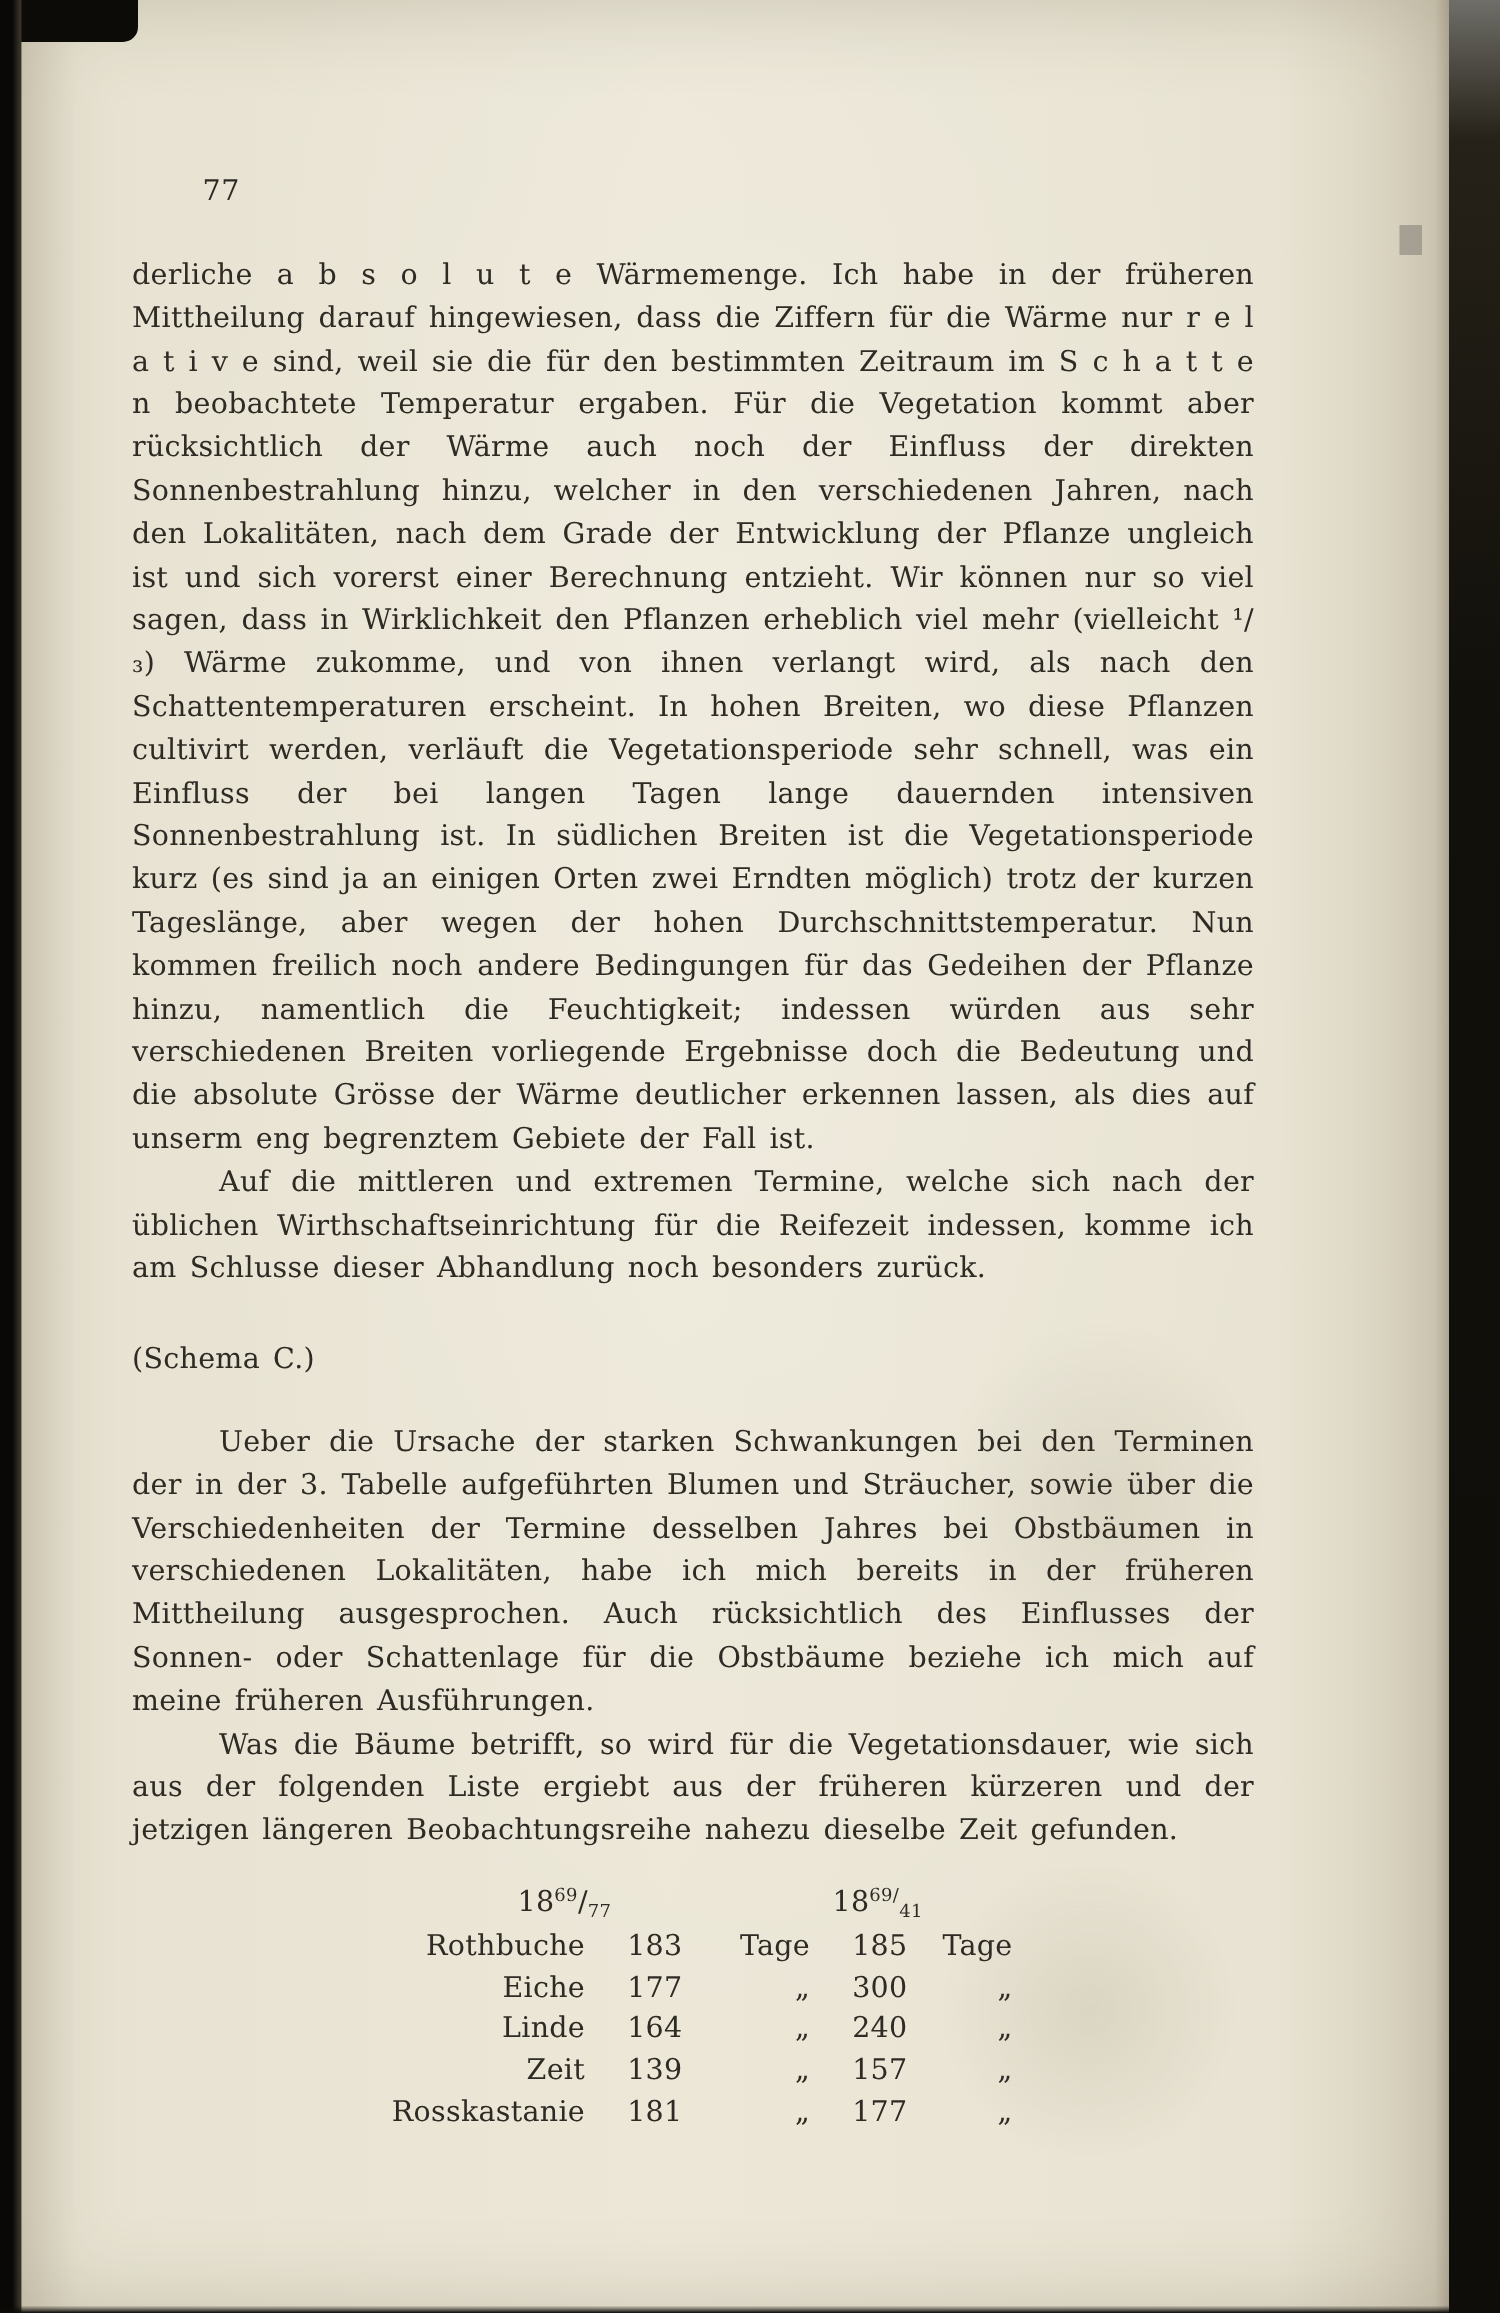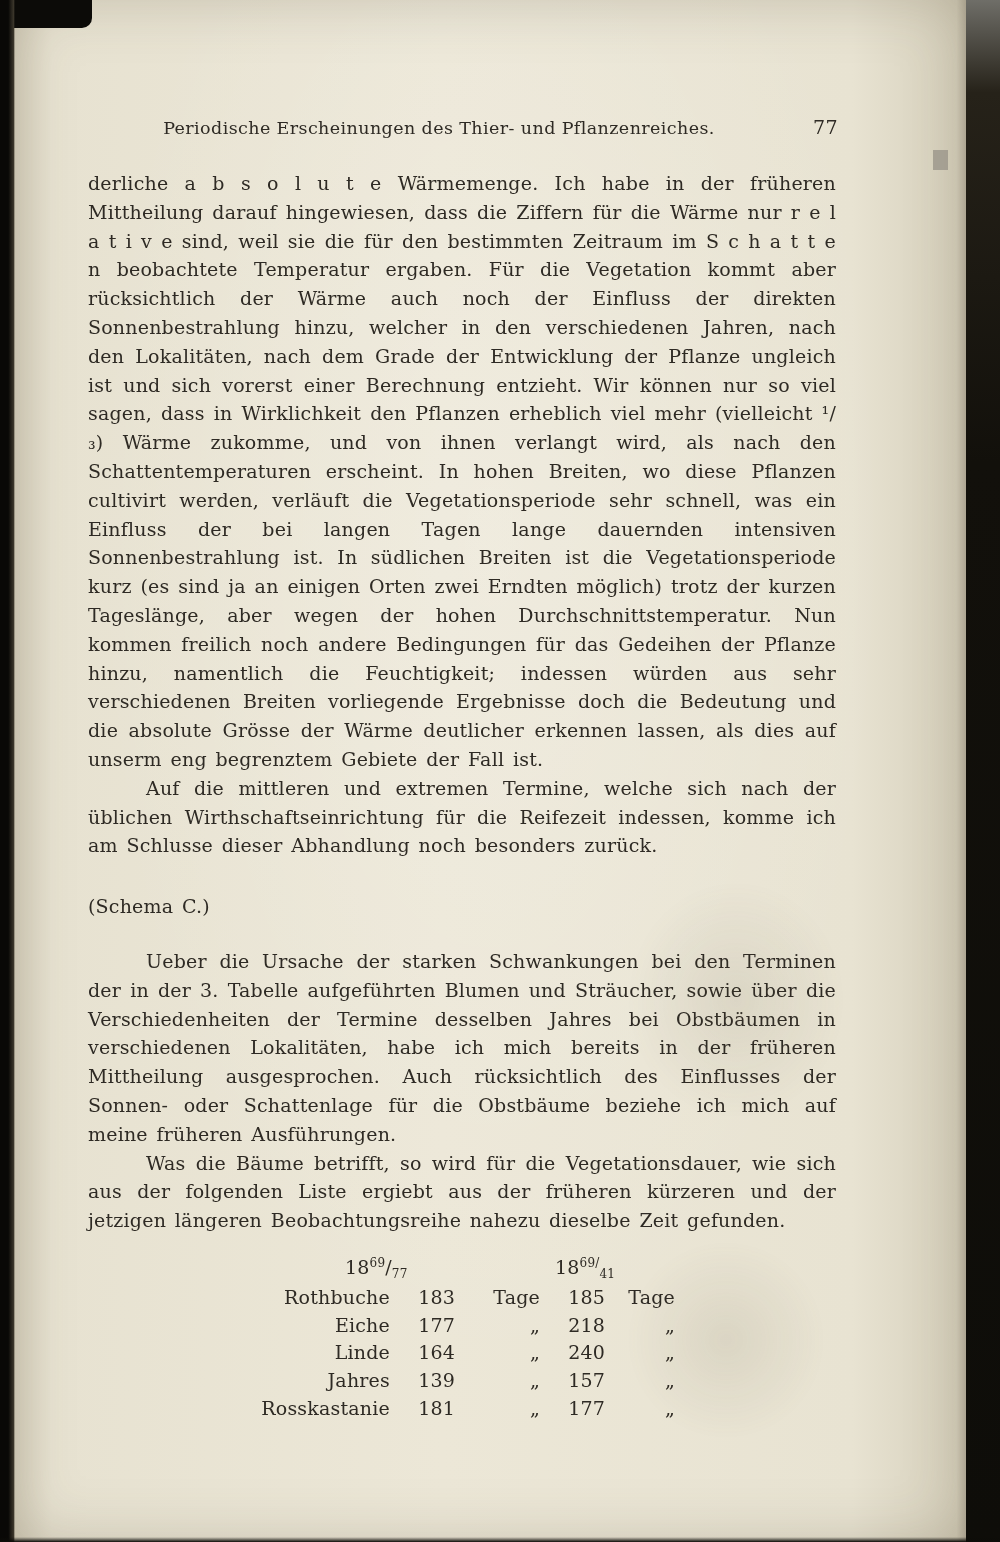--- a/index.html
+++ b/index.html
@@ -106,21 +106,20 @@
   }
   .tbl-cell { white-space: nowrap; }
   .tbl-cell.unit { padding-left: 4px; }
 </style>
 </head>
 <body>
 
 <div class="page">
 
   <header class="page-header">
-    <div class="running-title">Periodische Erscheinungen des Thier- und Pflanzenreiches.</div>
     <div class="page-number">77</div>
   </header>
 
   <main class="text-block">
 
     <p class="para">derliche a b s o l u t e Wärmemenge.  Ich habe in der früheren Mittheilung darauf hingewiesen, dass die Ziffern für die Wärme nur r e l a t i v e sind, weil sie die für den bestimmten Zeitraum im S c h a t t e n beobachtete Temperatur ergaben.  Für die Vegetation kommt aber rücksichtlich der Wärme auch noch der Einfluss der direkten Sonnenbestrahlung hinzu, welcher in den verschiedenen Jahren, nach den Lokalitäten, nach dem Grade der Entwicklung der Pflanze ungleich ist und sich vorerst einer Berechnung entzieht.  Wir können nur so viel sagen, dass in Wirklichkeit den Pflanzen erheblich viel mehr (vielleicht ¹/₃) Wärme zukomme, und von ihnen verlangt wird, als nach den Schattentemperaturen erscheint.  In hohen Breiten, wo diese Pflanzen cultivirt werden, verläuft die Vegetationsperiode sehr schnell, was ein Einfluss der bei langen Tagen lange dauernden intensiven Sonnenbestrahlung ist.  In südlichen Breiten ist die Vegetationsperiode kurz (es sind ja an einigen Orten zwei Erndten möglich) trotz der kurzen Tageslänge, aber wegen der hohen Durchschnittstemperatur. Nun kommen freilich noch andere Bedingungen für das Gedeihen der Pflanze hinzu, namentlich die Feuchtigkeit; indessen würden aus sehr verschiedenen Breiten vorliegende Ergebnisse doch die Bedeutung und die absolute Grösse der Wärme deutlicher erkennen lassen, als dies auf unserm eng begrenztem Gebiete der Fall ist.</p>
 
     <p class="para indented">Auf die mittleren und extremen Termine, welche sich nach der üblichen Wirthschaftseinrichtung für die Reifezeit indessen, komme ich am Schlusse dieser Abhandlung noch besonders zurück.</p>
 
     <div class="schema-heading">(Schema C.)</div>
@@ -141,34 +140,34 @@
         <span class="tbl-cell">183</span>
         <span class="tbl-cell unit">Tage</span>
         <span class="tbl-cell">185</span>
         <span class="tbl-cell unit">Tage</span>
       </div>
 
       <div class="tbl-row">
         <span class="tbl-cell">Eiche</span>
         <span class="tbl-cell">177</span>
         <span class="tbl-cell unit">„</span>
-        <span class="tbl-cell">218</span>
+        <span class="tbl-cell">300</span>
         <span class="tbl-cell unit">„</span>
       </div>
 
       <div class="tbl-row">
         <span class="tbl-cell">Linde</span>
         <span class="tbl-cell">164</span>
         <span class="tbl-cell unit">„</span>
         <span class="tbl-cell">240</span>
         <span class="tbl-cell unit">„</span>
       </div>
 
       <div class="tbl-row">
-        <span class="tbl-cell">Jahres</span>
+        <span class="tbl-cell">Zeit</span>
         <span class="tbl-cell">139</span>
         <span class="tbl-cell unit">„</span>
         <span class="tbl-cell">157</span>
         <span class="tbl-cell unit">„</span>
       </div>
 
       <div class="tbl-row">
         <span class="tbl-cell">Rosskastanie</span>
         <span class="tbl-cell">181</span>
         <span class="tbl-cell unit">„</span>

